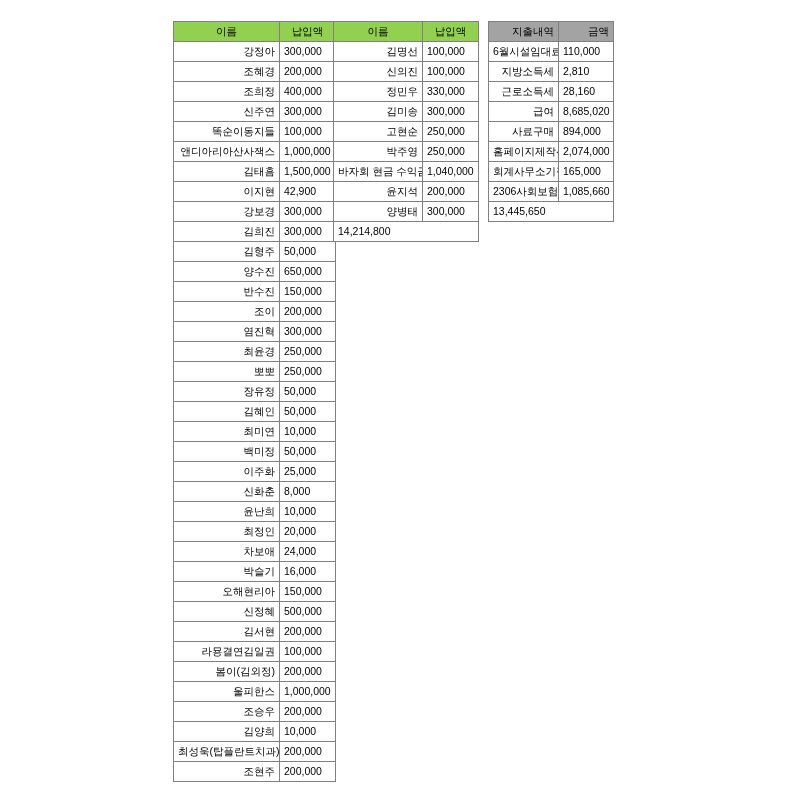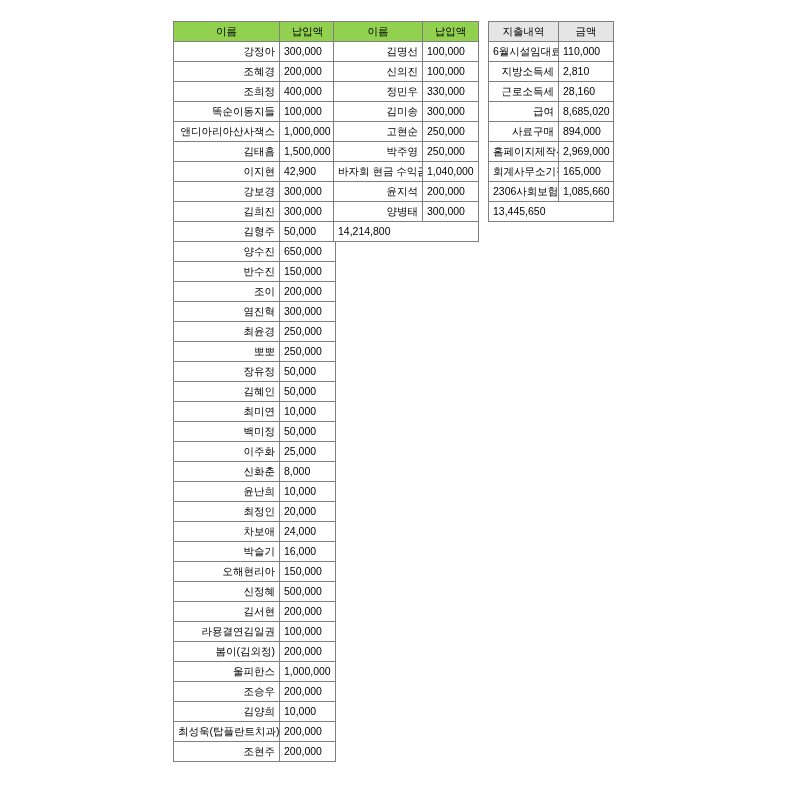--- a/index.html
+++ b/index.html
@@ -41,22 +41,22 @@
 
   .hdr-green {
     background: #92d050;
     text-align: center;
     font-weight: bold;
     font-size: 11px;
     color: #000;
   }
 
   .hdr-orange {
-    background: #e5e5e5;
-    text-align: center;
+    background: #a3a3a3;
+    text-align: right;
     font-weight: bold;
     font-size: 11px;
     color: #000;
   }
 
   .c-name {
     text-align: right;
   }
 
   .c-amt {
@@ -105,20 +105,24 @@
         </tr>
         <tr>
           <td class="c-name">조혜경</td>
           <td class="c-amt">200,000</td>
         </tr>
         <tr>
           <td class="c-name">조희정</td>
           <td class="c-amt">400,000</td>
         </tr>
         <tr>
+          <td class="c-name">신주연</td>
+          <td class="c-amt">300,000</td>
+        </tr>
+        <tr>
           <td class="c-name">똑순이동지들</td>
           <td class="c-amt">100,000</td>
         </tr>
         <tr>
           <td class="c-name">앤디아리아산사잭스</td>
           <td class="c-amt">1,000,000</td>
         </tr>
         <tr>
           <td class="c-name">김태흠</td>
           <td class="c-amt">1,500,000</td>
@@ -329,21 +333,21 @@
         <tr>
           <td class="c-name">급여</td>
           <td class="c-amt">8,685,020</td>
         </tr>
         <tr>
           <td class="c-name">사료구매</td>
           <td class="c-amt">894,000</td>
         </tr>
         <tr>
           <td class="c-name">홈페이지제작선입금</td>
-          <td class="c-amt">2,969,000</td>
+          <td class="c-amt">2,074,000</td>
         </tr>
         <tr>
           <td class="c-name">회계사무소기장료</td>
           <td class="c-amt">165,000</td>
         </tr>
         <tr>
           <td class="c-name">2306사회보험</td>
           <td class="c-amt">1,085,660</td>
         </tr>
       </tbody>

